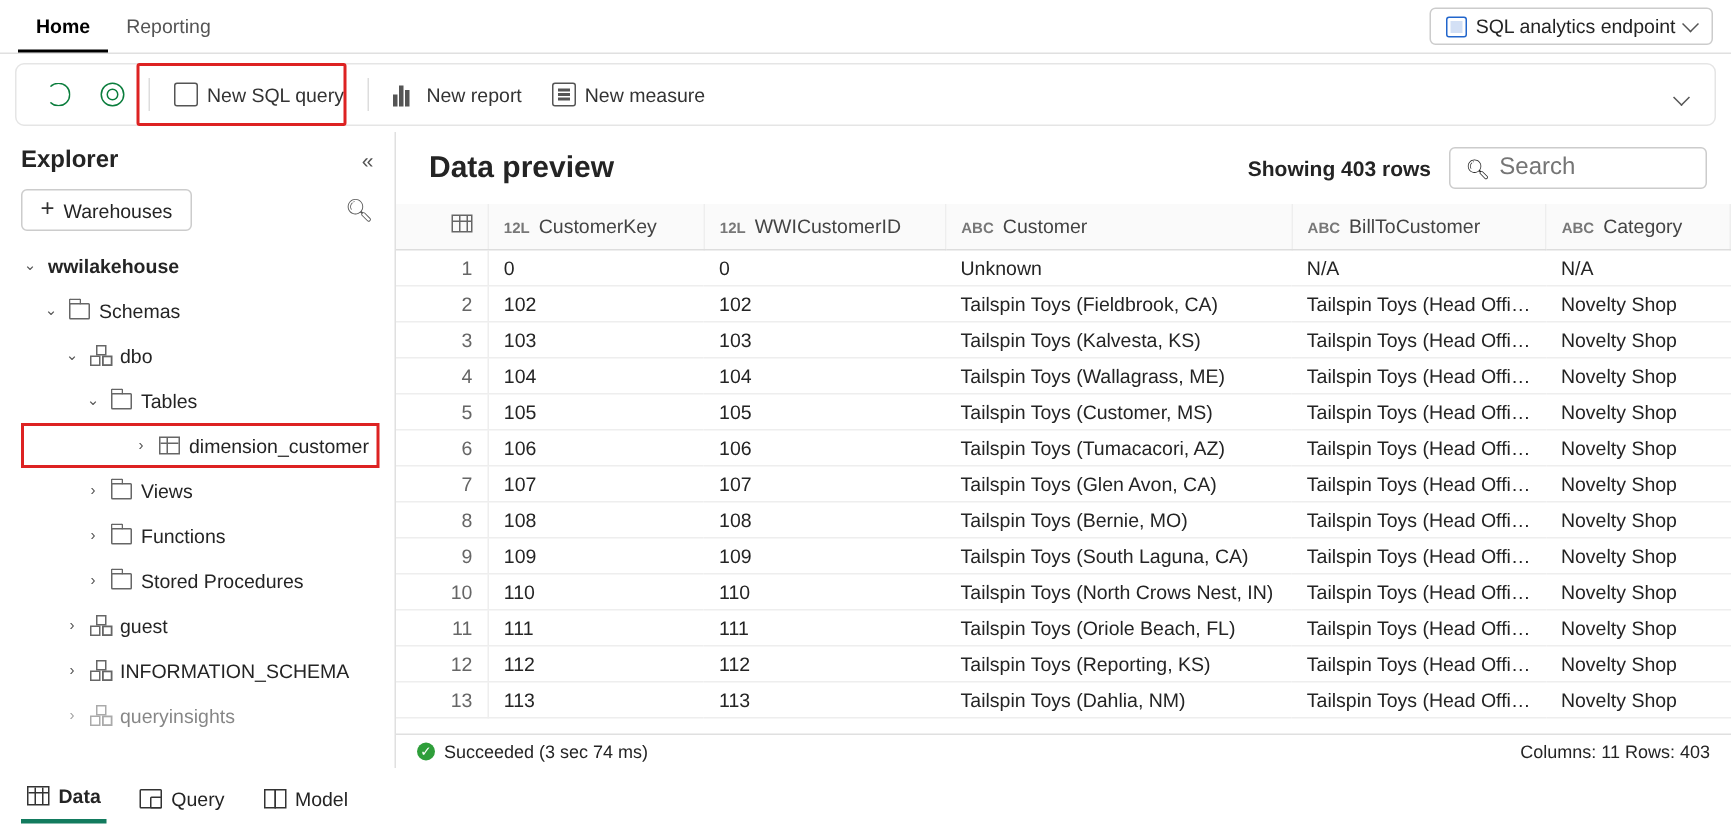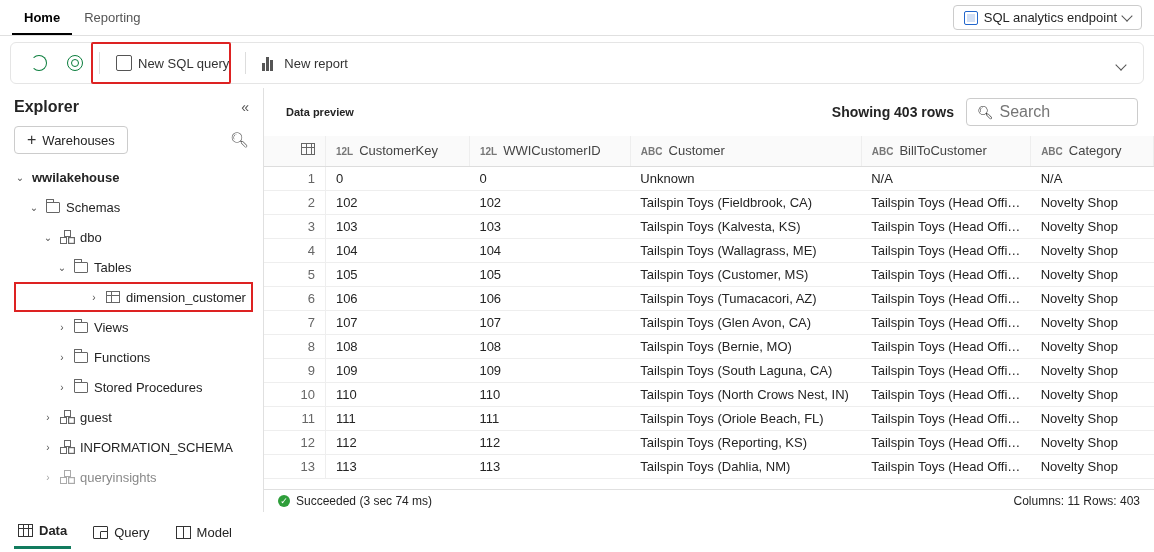--- a/index.html
+++ b/index.html
@@ -56,21 +56,21 @@
   .table-icon { width:14px;height:12px;border:1.2px solid #666;background:linear-gradient(#666,#666) 0 3px/100% 1.2px no-repeat,linear-gradient(#666,#666) 4px 0/1.2px 100% no-repeat;}
   .indent-1 { padding-left: 28px; }
   .indent-2 { padding-left: 42px; }
   .indent-3 { padding-left: 56px; }
   .indent-5 { padding-left: 88px; }
   .red-box-tree { position:absolute; left:14px; right:10px; height:30px; pointer-events:none; border:2.5px solid #d22;}
   
   
   .preview { flex:1; position:relative; display:flex; flex-direction:column; overflow:hidden; }
   .preview-head { display:flex; align-items:center; padding:10px 16px 10px 22px; gap:12px;}
-  .preview-head h3 { font-size:11px; font-weight:600;}
+  .preview-head h3 { font-size:20px; font-weight:600;}
   .showing { margin-left:auto; font-weight:600; font-size:14px;}
   .search-box { display:flex; align-items:center; border:1px solid #ccc; border-radius:4px; padding:4px 10px; gap:6px; width:172px;}
   .search-box input { border:none; outline:none; font-size:16px; width:100%;}
   
   .grid-wrap { overflow:auto; flex:1; }
   table { border-collapse:collapse; width:100%; table-layout:fixed;}
   th, td { text-align:left; padding:4px 10px; height:23px; border-bottom:1px solid #eee; white-space:nowrap; overflow:hidden; text-overflow:ellipsis; font-weight:400;}
   thead th { background:#fafafa; border-bottom:1px solid #ddd; height:30px; font-weight:400; color:#444; border-right:1px solid #eee;}
   .rownum-col { width:58px; text-align:right; color:#666; border-right:1px solid #eee;}
   .col-ck { width:136px;}
@@ -126,20 +126,24 @@
   </div>
   <div class="tool-sep"></div>
   <div class="tool-btn">
     <span class="tool-icon report">
         <span></span>
         <span></span>
         <span></span>
       </span>
     <span>New report</span>
   </div>
+  <div class="tool-btn">
+    <span class="tool-icon measure"></span>
+    <span>New measure</span>
+  </div>
   <div class="toolbar-more"><span class="chev-down"></span></div>
   <div class="red-box red-box-toolbar"></div>
 </div>
 
 <div class="main">
 
   <div class="explorer">
     <div class="explorer-head">
       <h3>Explorer</h3>
       <span class="collapse-icon">«</span>

